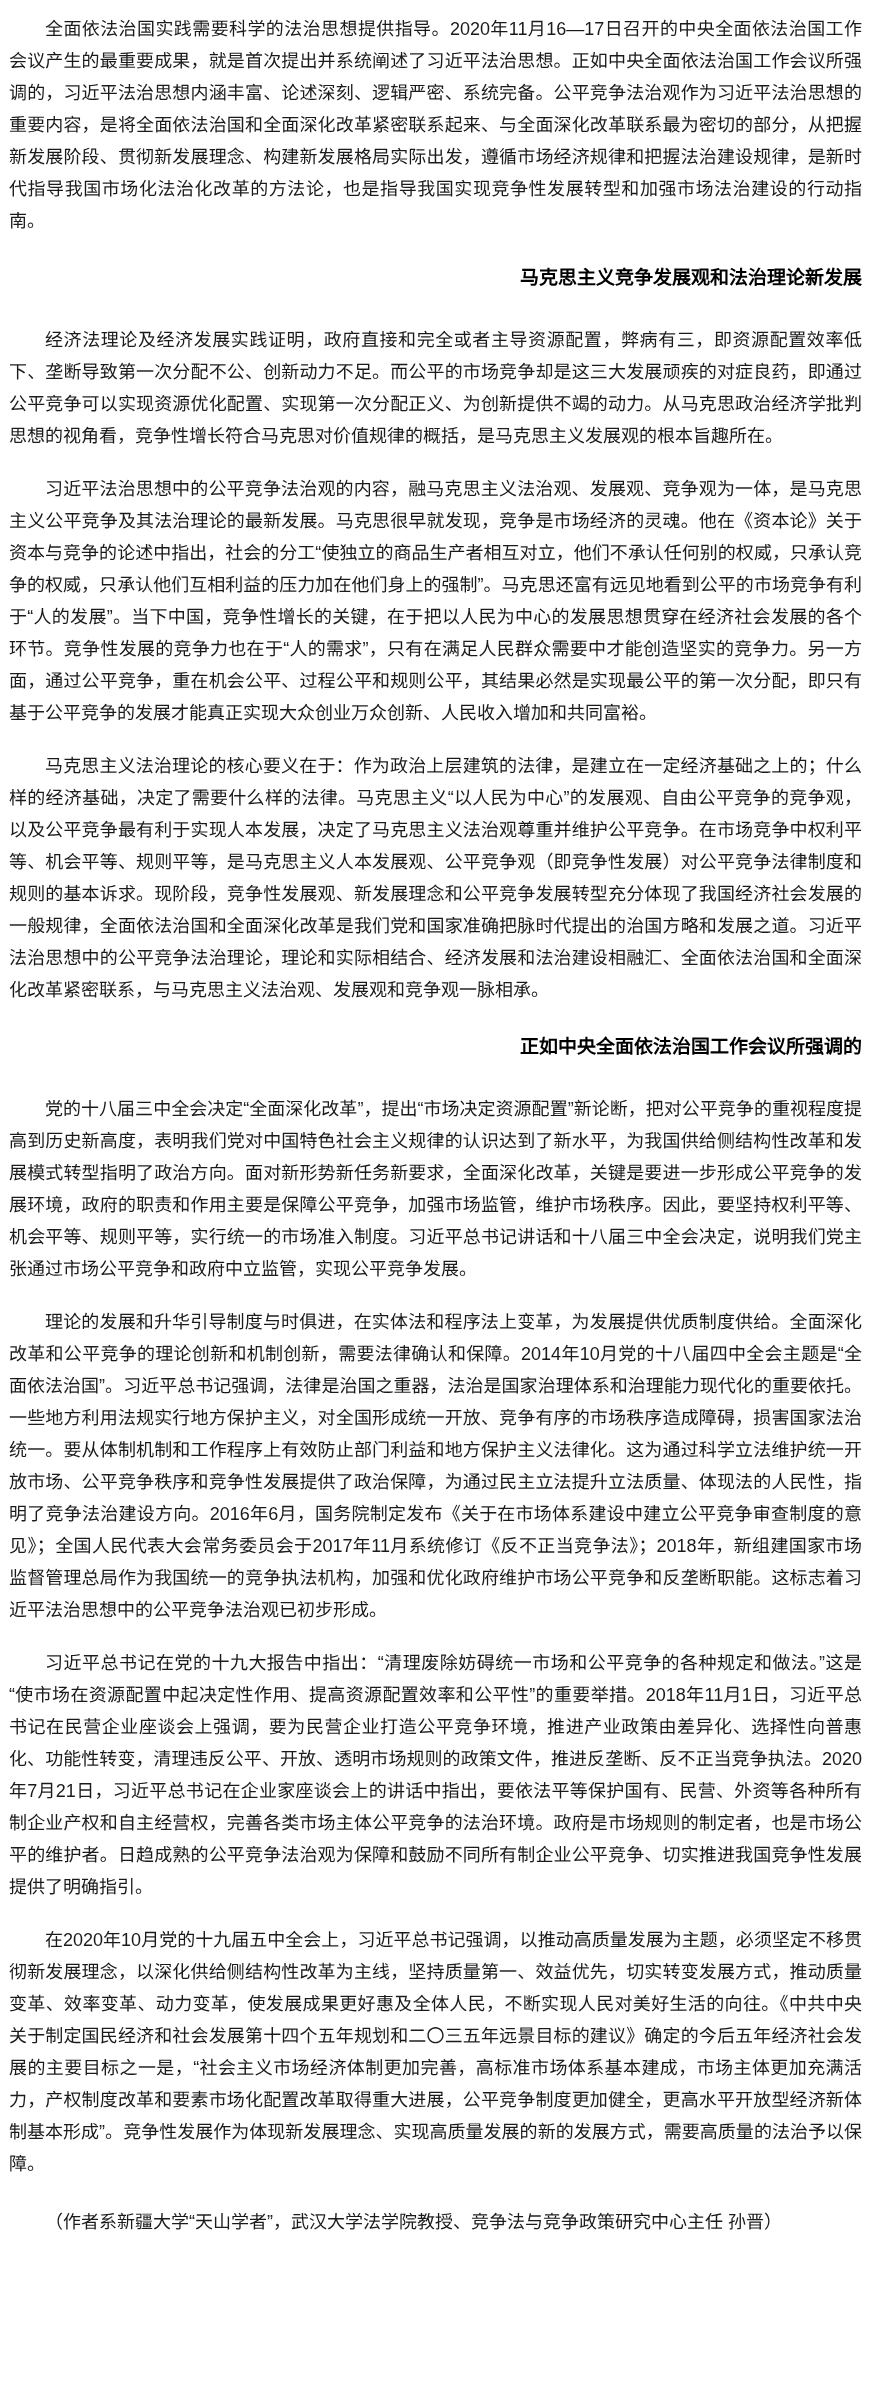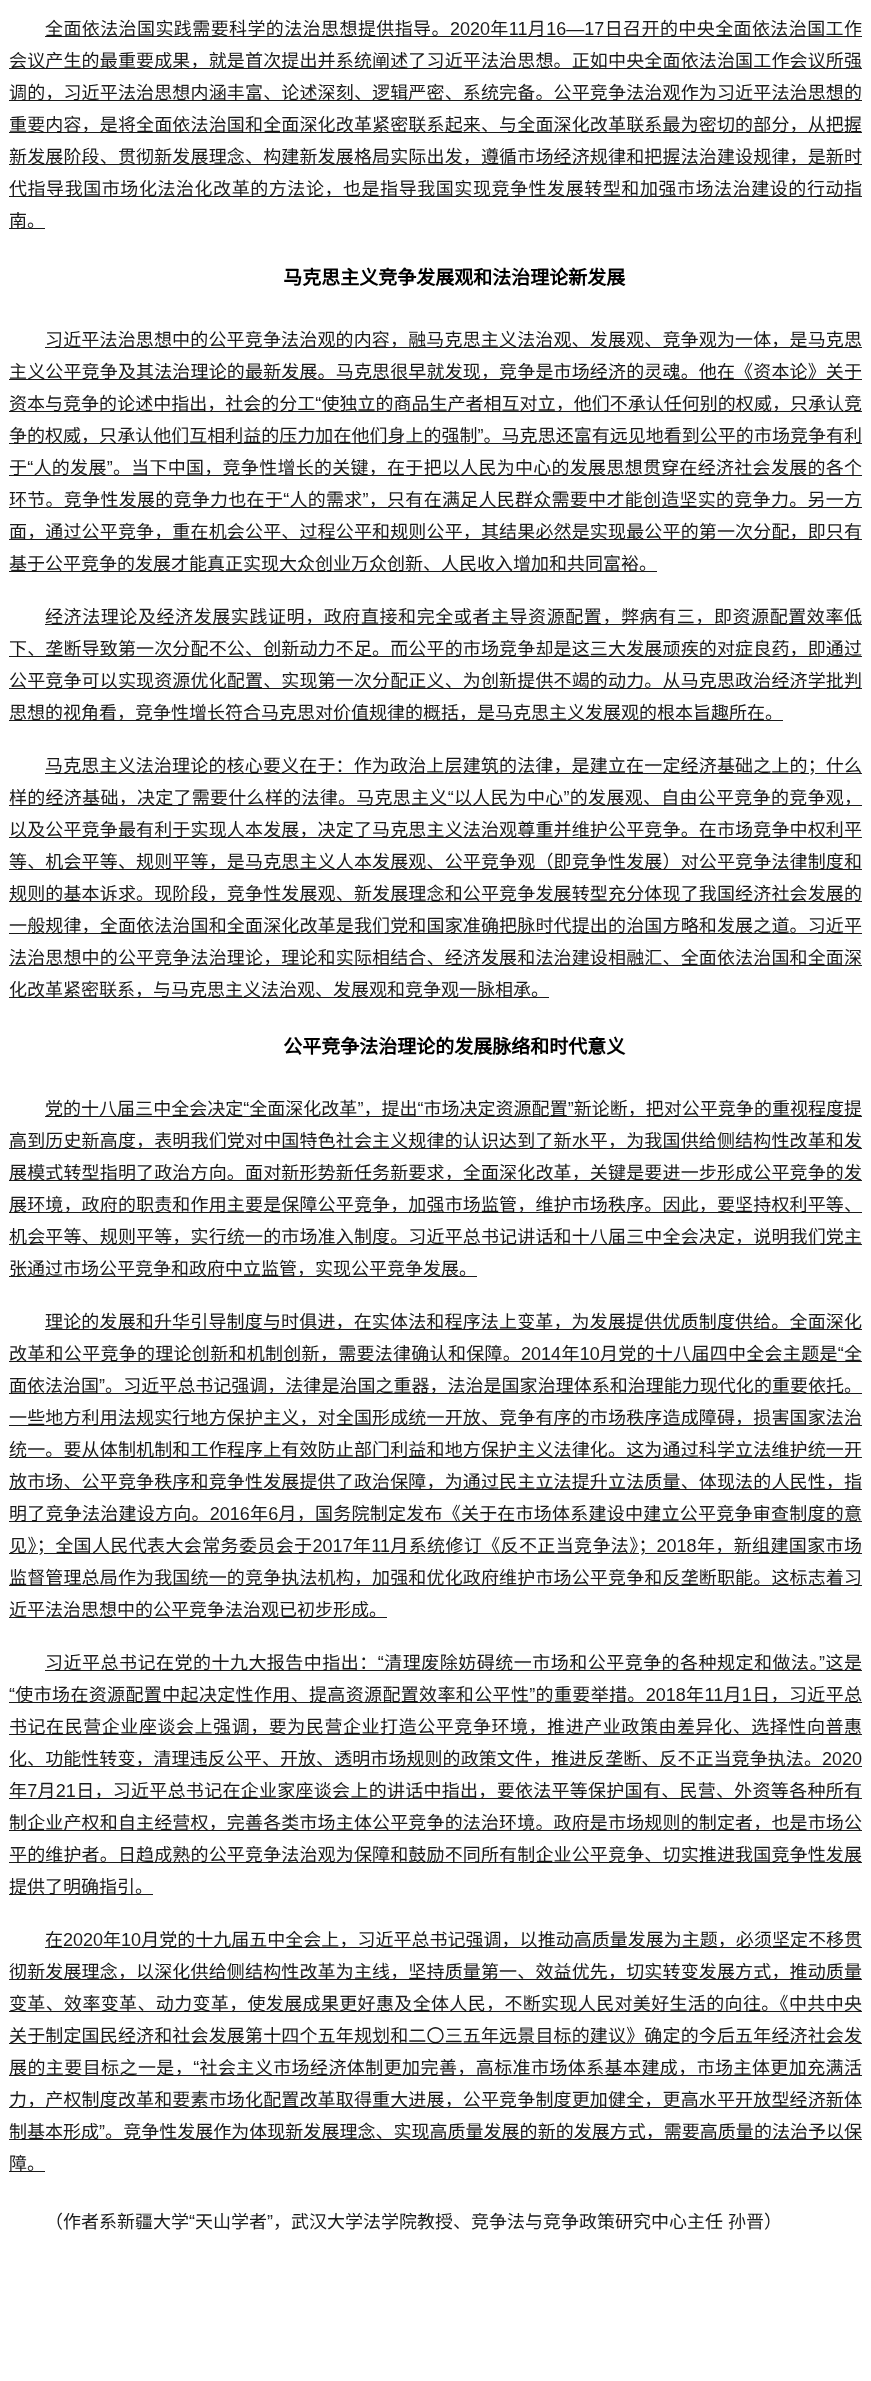--- a/index.html
+++ b/index.html
@@ -17,43 +17,42 @@
     color: #1a1a1a;
     text-align: justify;
     text-justify: inter-ideograph;
   }
   .page > :first-child {
     margin-top: 13px;
   }
   .para {
     margin: 21px 0;
     text-indent: 2em;
-    text-decoration: underline;
   }
   .heading {
     font-size: 19px;
     font-weight: bold;
     color: #000000;
     text-indent: 2em;
     margin: 25px 0 30px 0;
-    text-align: center;
+    text-align: right;
   }
   .author {
     margin: 26px 0 10px 0;
     text-indent: 2em;
   }
 </style>
 </head>
 <body>
 
 <main class="page">
     <p class="para">全面依法治国实践需要科学的法治思想提供指导。2020年11月16—17日召开的中央全面依法治国工作会议产生的最重要成果，就是首次提出并系统阐述了习近平法治思想。正如中央全面依法治国工作会议所强调的，习近平法治思想内涵丰富、论述深刻、逻辑严密、系统完备。公平竞争法治观作为习近平法治思想的重要内容，是将全面依法治国和全面深化改革紧密联系起来、与全面深化改革联系最为密切的部分，从把握新发展阶段、贯彻新发展理念、构建新发展格局实际出发，遵循市场经济规律和把握法治建设规律，是新时代指导我国市场化法治化改革的方法论，也是指导我国实现竞争性发展转型和加强市场法治建设的行动指南。</p>
     <h3 class="heading">马克思主义竞争发展观和法治理论新发展</h3>
+    <p class="para">经济法理论及经济发展实践证明，政府直接和完全或者主导资源配置，弊病有三，即资源配置效率低下、垄断导致第一次分配不公、创新动力不足。而公平的市场竞争却是这三大发展顽疾的对症良药，即通过公平竞争可以实现资源优化配置、实现第一次分配正义、为创新提供不竭的动力。从马克思政治经济学批判思想的视角看，竞争性增长符合马克思对价值规律的概括，是马克思主义发展观的根本旨趣所在。</p>
     <p class="para">习近平法治思想中的公平竞争法治观的内容，融马克思主义法治观、发展观、竞争观为一体，是马克思主义公平竞争及其法治理论的最新发展。马克思很早就发现，竞争是市场经济的灵魂。他在《资本论》关于资本与竞争的论述中指出，社会的分工“使独立的商品生产者相互对立，他们不承认任何别的权威，只承认竞争的权威，只承认他们互相利益的压力加在他们身上的强制”。马克思还富有远见地看到公平的市场竞争有利于“人的发展”。当下中国，竞争性增长的关键，在于把以人民为中心的发展思想贯穿在经济社会发展的各个环节。竞争性发展的竞争力也在于“人的需求”，只有在满足人民群众需要中才能创造坚实的竞争力。另一方面，通过公平竞争，重在机会公平、过程公平和规则公平，其结果必然是实现最公平的第一次分配，即只有基于公平竞争的发展才能真正实现大众创业万众创新、人民收入增加和共同富裕。</p>
-    <p class="para">经济法理论及经济发展实践证明，政府直接和完全或者主导资源配置，弊病有三，即资源配置效率低下、垄断导致第一次分配不公、创新动力不足。而公平的市场竞争却是这三大发展顽疾的对症良药，即通过公平竞争可以实现资源优化配置、实现第一次分配正义、为创新提供不竭的动力。从马克思政治经济学批判思想的视角看，竞争性增长符合马克思对价值规律的概括，是马克思主义发展观的根本旨趣所在。</p>
     <p class="para">马克思主义法治理论的核心要义在于：作为政治上层建筑的法律，是建立在一定经济基础之上的；什么样的经济基础，决定了需要什么样的法律。马克思主义“以人民为中心”的发展观、自由公平竞争的竞争观，以及公平竞争最有利于实现人本发展，决定了马克思主义法治观尊重并维护公平竞争。在市场竞争中权利平等、机会平等、规则平等，是马克思主义人本发展观、公平竞争观（即竞争性发展）对公平竞争法律制度和规则的基本诉求。现阶段，竞争性发展观、新发展理念和公平竞争发展转型充分体现了我国经济社会发展的一般规律，全面依法治国和全面深化改革是我们党和国家准确把脉时代提出的治国方略和发展之道。习近平法治思想中的公平竞争法治理论，理论和实际相结合、经济发展和法治建设相融汇、全面依法治国和全面深化改革紧密联系，与马克思主义法治观、发展观和竞争观一脉相承。</p>
-    <h3 class="heading">公平竞争法治理论的发展脉络和时代意义</h3>
+    <h3 class="heading">正如中央全面依法治国工作会议所强调的</h3>
     <p class="para">党的十八届三中全会决定“全面深化改革”，提出“市场决定资源配置”新论断，把对公平竞争的重视程度提高到历史新高度，表明我们党对中国特色社会主义规律的认识达到了新水平，为我国供给侧结构性改革和发展模式转型指明了政治方向。面对新形势新任务新要求，全面深化改革，关键是要进一步形成公平竞争的发展环境，政府的职责和作用主要是保障公平竞争，加强市场监管，维护市场秩序。因此，要坚持权利平等、机会平等、规则平等，实行统一的市场准入制度。习近平总书记讲话和十八届三中全会决定，说明我们党主张通过市场公平竞争和政府中立监管，实现公平竞争发展。</p>
     <p class="para">理论的发展和升华引导制度与时俱进，在实体法和程序法上变革，为发展提供优质制度供给。全面深化改革和公平竞争的理论创新和机制创新，需要法律确认和保障。2014年10月党的十八届四中全会主题是“全面依法治国”。习近平总书记强调，法律是治国之重器，法治是国家治理体系和治理能力现代化的重要依托。一些地方利用法规实行地方保护主义，对全国形成统一开放、竞争有序的市场秩序造成障碍，损害国家法治统一。要从体制机制和工作程序上有效防止部门利益和地方保护主义法律化。这为通过科学立法维护统一开放市场、公平竞争秩序和竞争性发展提供了政治保障，为通过民主立法提升立法质量、体现法的人民性，指明了竞争法治建设方向。2016年6月，国务院制定发布《关于在市场体系建设中建立公平竞争审查制度的意见》；全国人民代表大会常务委员会于2017年11月系统修订《反不正当竞争法》；2018年，新组建国家市场监督管理总局作为我国统一的竞争执法机构，加强和优化政府维护市场公平竞争和反垄断职能。这标志着习近平法治思想中的公平竞争法治观已初步形成。</p>
     <p class="para">习近平总书记在党的十九大报告中指出：“清理废除妨碍统一市场和公平竞争的各种规定和做法。”这是“使市场在资源配置中起决定性作用、提高资源配置效率和公平性”的重要举措。2018年11月1日，习近平总书记在民营企业座谈会上强调，要为民营企业打造公平竞争环境，推进产业政策由差异化、选择性向普惠化、功能性转变，清理违反公平、开放、透明市场规则的政策文件，推进反垄断、反不正当竞争执法。2020年7月21日，习近平总书记在企业家座谈会上的讲话中指出，要依法平等保护国有、民营、外资等各种所有制企业产权和自主经营权，完善各类市场主体公平竞争的法治环境。政府是市场规则的制定者，也是市场公平的维护者。日趋成熟的公平竞争法治观为保障和鼓励不同所有制企业公平竞争、切实推进我国竞争性发展提供了明确指引。</p>
     <p class="para">在2020年10月党的十九届五中全会上，习近平总书记强调，以推动高质量发展为主题，必须坚定不移贯彻新发展理念，以深化供给侧结构性改革为主线，坚持质量第一、效益优先，切实转变发展方式，推动质量变革、效率变革、动力变革，使发展成果更好惠及全体人民，不断实现人民对美好生活的向往。《中共中央关于制定国民经济和社会发展第十四个五年规划和二〇三五年远景目标的建议》确定的今后五年经济社会发展的主要目标之一是，“社会主义市场经济体制更加完善，高标准市场体系基本建成，市场主体更加充满活力，产权制度改革和要素市场化配置改革取得重大进展，公平竞争制度更加健全，更高水平开放型经济新体制基本形成”。竞争性发展作为体现新发展理念、实现高质量发展的新的发展方式，需要高质量的法治予以保障。</p>
     <p class="author">（作者系新疆大学“天山学者”，武汉大学法学院教授、竞争法与竞争政策研究中心主任 孙晋）</p>
   </main>
 
 </body></html>

